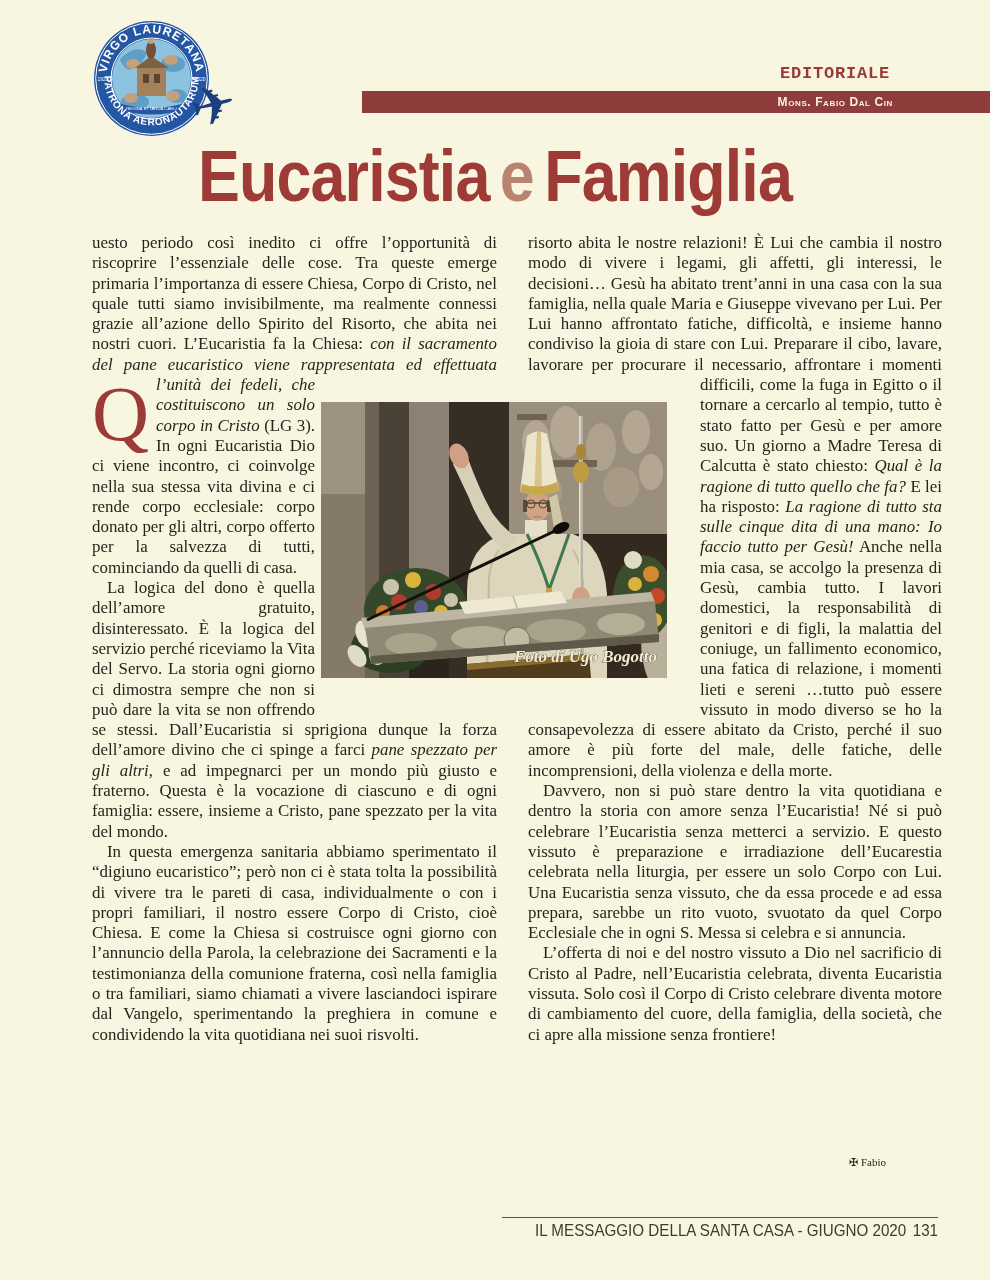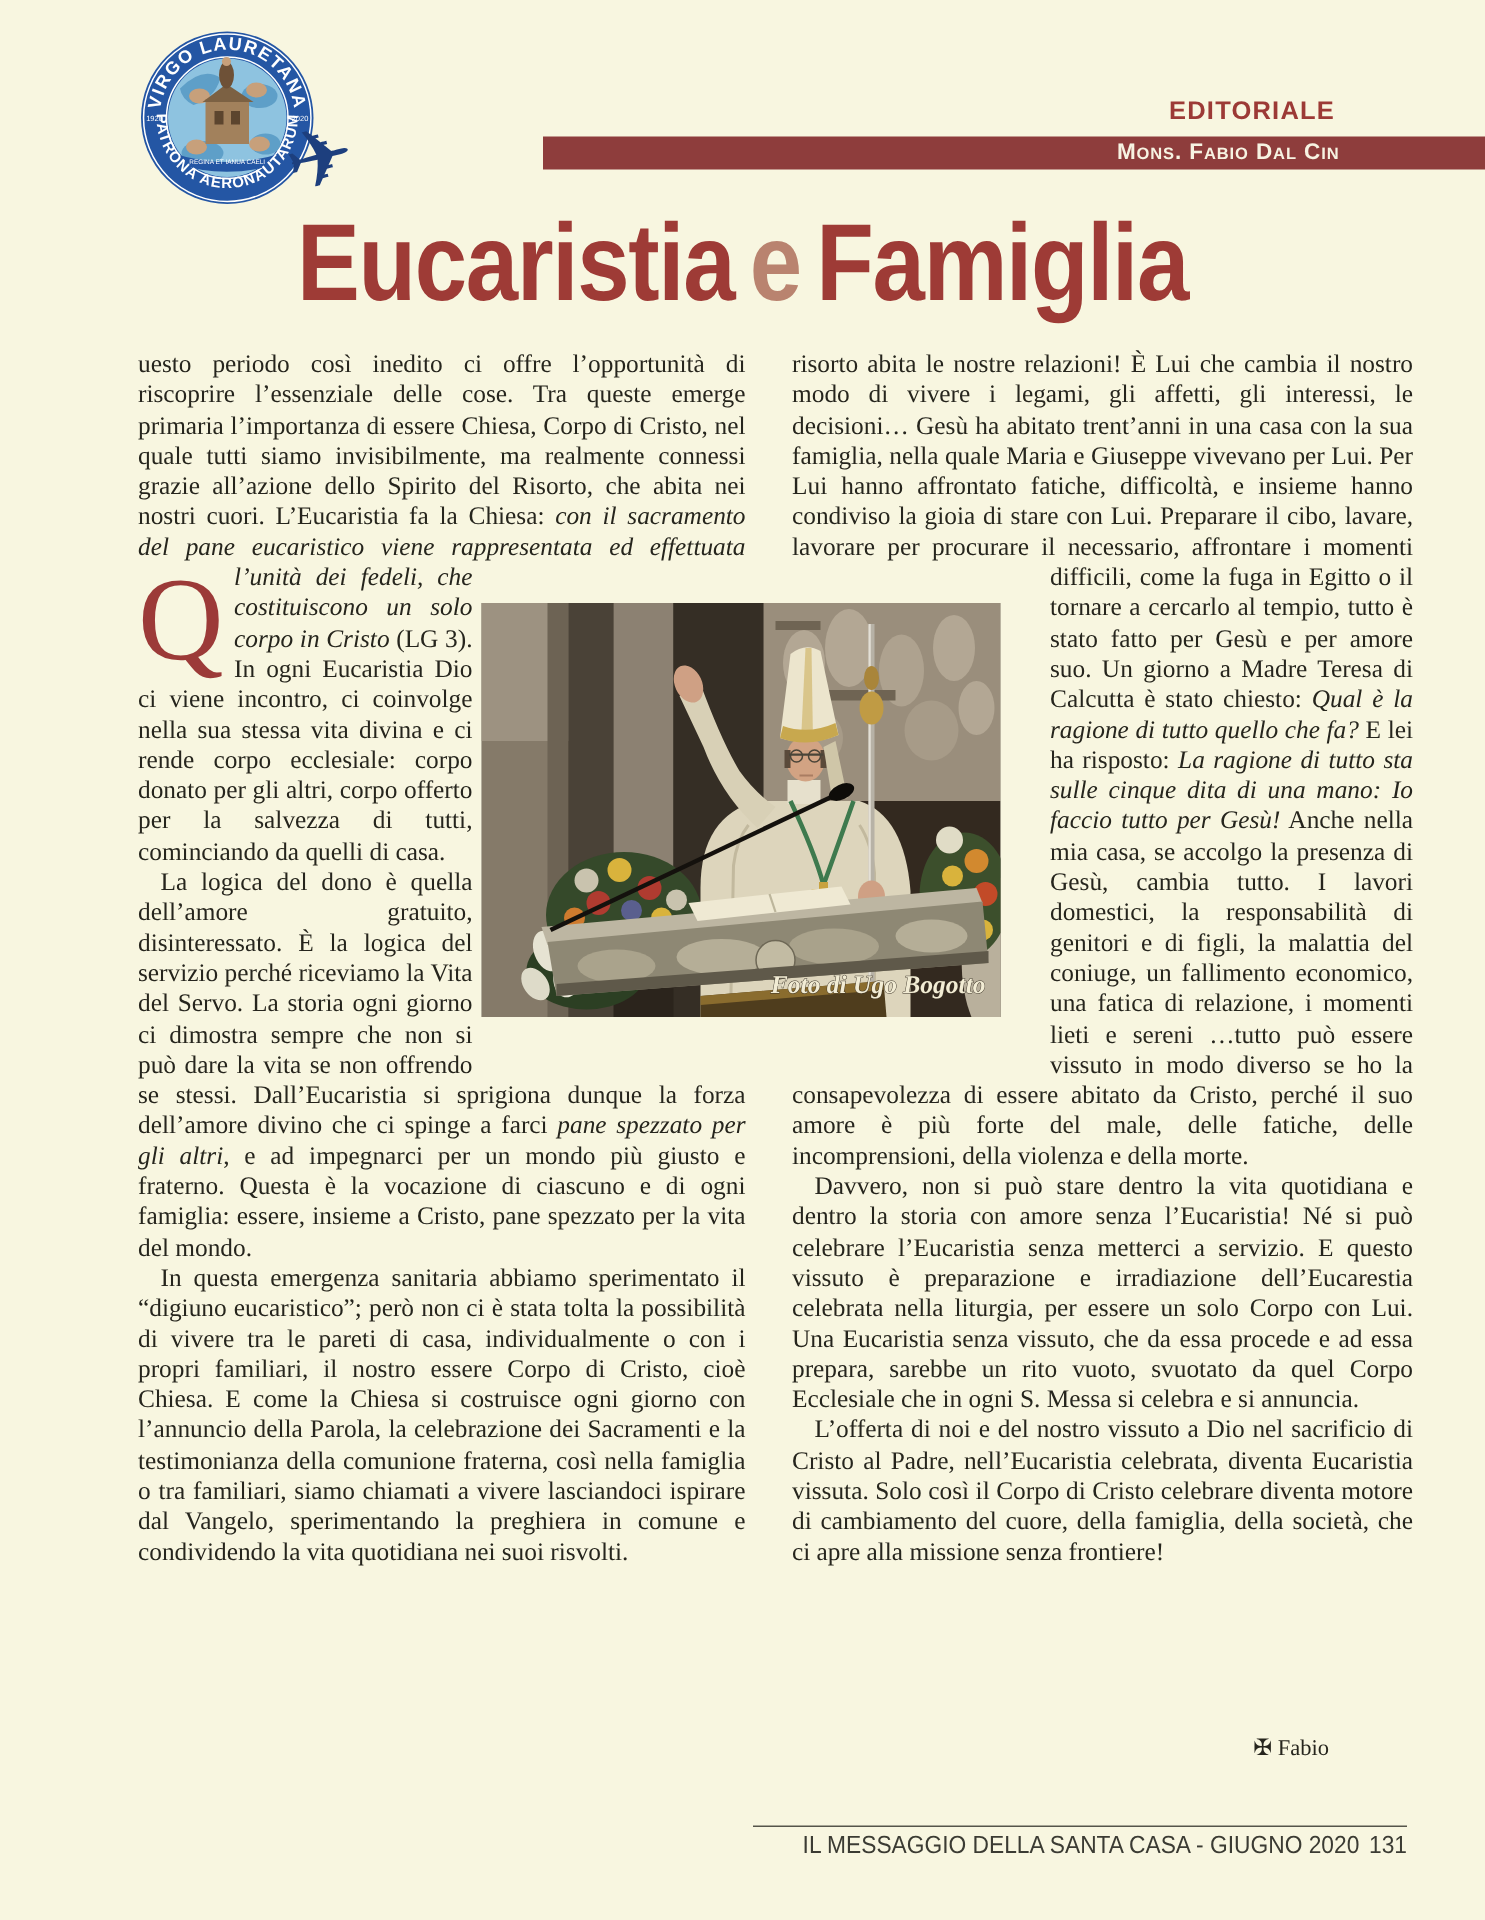--- a/index.html
+++ b/index.html
@@ -5,28 +5,28 @@
   html,body{margin:0;padding:0;}
   .page{
     position:relative; width:990px; height:1280px;
     background:#f8f6e0; overflow:hidden;
     font-family:"Liberation Serif", serif;
   }
   
   .logo-svg{position:absolute; left:85px; top:14px; width:165px; height:130px;}
   .editoriale{
     position:absolute; top:64px; right:100px;
-    font-family:Liberation Sans, sans-serif; font-weight:bold;
+    font-family:Liberation Mono, monospace; font-weight:bold;
     font-size:17px; letter-spacing:.8px; color:#9c3a36;
   }
   .author-bar{
     position:absolute; left:362px; right:0; top:91px; height:22px;
     background:#8e3d3c; color:#f7f3e2;
     font-family:"Liberation Sans", sans-serif; font-weight:bold;
-    font-variant:small-caps; font-size:15px; line-height:22px;
+    font-variant:small-caps; font-size:12px; line-height:22px;
     text-align:right; padding-right:97px; box-sizing:border-box;
     letter-spacing:.6px;
   }
   
   .article-title{
     position:absolute; left:0; right:0; top:134px; height:86px;
     text-align:center; white-space:nowrap;
     font-family:"Liberation Sans", sans-serif; font-weight:bold;
     font-size:73px; line-height:84px; letter-spacing:-1px;
     color:#9e3b36;
@@ -52,21 +52,21 @@
   .sp-r1{float:right; width:0; height:147px;}
   .sp-r2{float:right; clear:right; width:182px; height:332px;}
   .sp-l1{float:left; width:0; height:147px;}
   .sp-l2{float:left; clear:left; width:172px; height:332px;}
   
   .photo-svg{position:absolute; left:321px; top:402px; width:346px; height:276px;}
   
   .signature{
     position:absolute; left:508px; width:414px; top:1156px;
     text-align:right; padding-right:36px; box-sizing:border-box;
-    font-size:15px; color:#26251d;
+    font-size:11px; color:#26251d;
   }
   
   .footer-rule{
     position:absolute; left:502px; top:1217px; width:436px; height:0;
     border-top:1.5px solid #55544a;
   }
   .footer-text{
     position:absolute; right:52px; top:1221px; white-space:nowrap;
     font-family:"Liberation Sans", sans-serif; font-size:16.5px;
     color:#3b3b33; transform:scaleX(.92); transform-origin:100% 50%;

